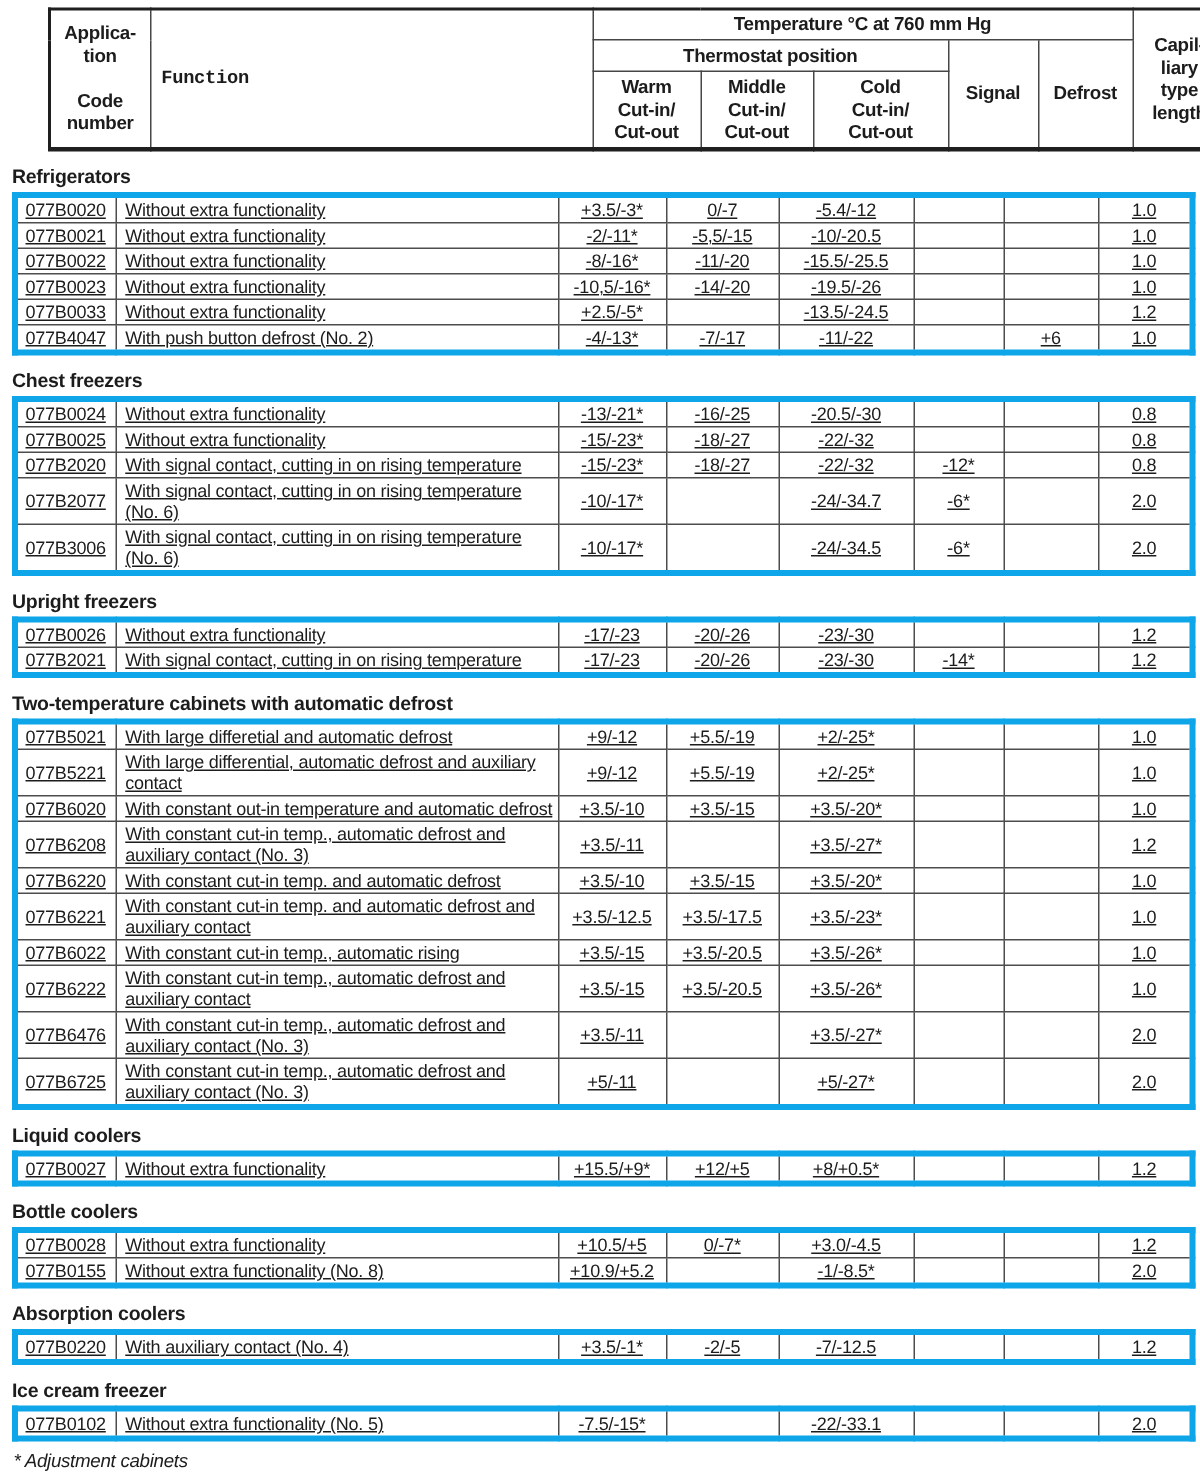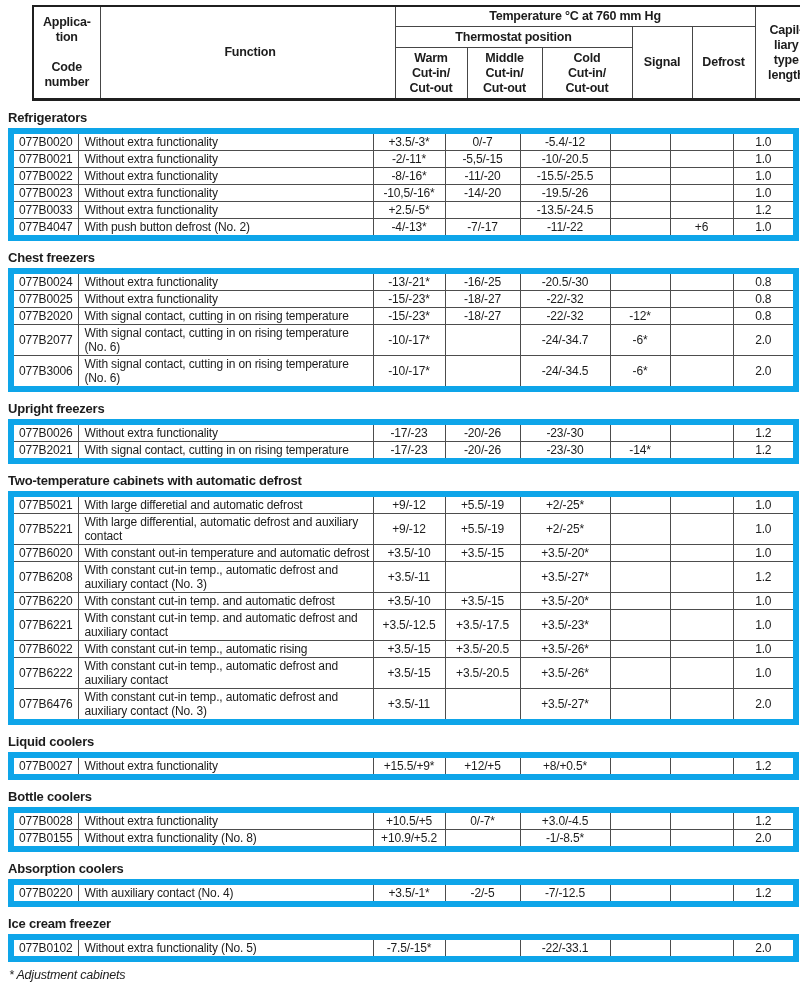--- a/index.html
+++ b/index.html
@@ -28,37 +28,39 @@
     font-weight: bold;
     font-size: 12.5px;
     line-height: 15px;
     text-align: center;
     vertical-align: middle;
     padding: 2px 2px;
     white-space: pre-line;
     letter-spacing: -0.2px;
   }
   .hdr-table td.fn-head {
-    text-align: center;
+    text-align: left;
     padding-left: 7px;
+    font-family: Liberation Mono, monospace;
   }
   .hdr-table tr.r1 { height: 20px; }
   .hdr-table tr.r2 { height: 21px; }
   .hdr-table tr.r3 { height: 52px; }
 
   
   .section-title {
     font-size: 13px;
     font-weight: bold;
     line-height: 15px;
     margin: 9px 0 3px 0;
     letter-spacing: -0.2px;
   }
   .data-table {
-    border: 6px solid #0ea5e9;
+    border: 4px solid #0ea5e9;
+    text-decoration: underline;
   }
   .data-table td {
     border: 1px solid #4d4d4d;
     font-size: 12px;
     line-height: 14px;
     padding: 1px 3px;
     vertical-align: middle;
     letter-spacing: -0.15px;
     overflow: hidden;
   }
@@ -395,20 +397,30 @@
           <tr>
             <td class="code">077B6476</td>
             <td class="fn">With constant cut-in temp., automatic defrost and auxiliary contact (No. 3)</td>
             <td class="num">+3.5/-11</td>
             <td class="num"></td>
             <td class="num">+3.5/-27*</td>
             <td class="num"></td>
             <td class="num"></td>
             <td class="num">2.0</td>
           </tr>
+          <tr>
+            <td class="code">077B6725</td>
+            <td class="fn">With constant cut-in temp., automatic defrost and auxiliary contact (No. 3)</td>
+            <td class="num">+5/-11</td>
+            <td class="num"></td>
+            <td class="num">+5/-27*</td>
+            <td class="num"></td>
+            <td class="num"></td>
+            <td class="num">2.0</td>
+          </tr>
         </tbody>
       </table>
       <div class="section-title">Liquid coolers</div>
       <table class="data-table">
         <colgroup>
           <col style="width: 67px;">
           <col style="width: 295px;">
           <col style="width: 72px;">
           <col style="width: 75px;">
           <col style="width: 90px;">

